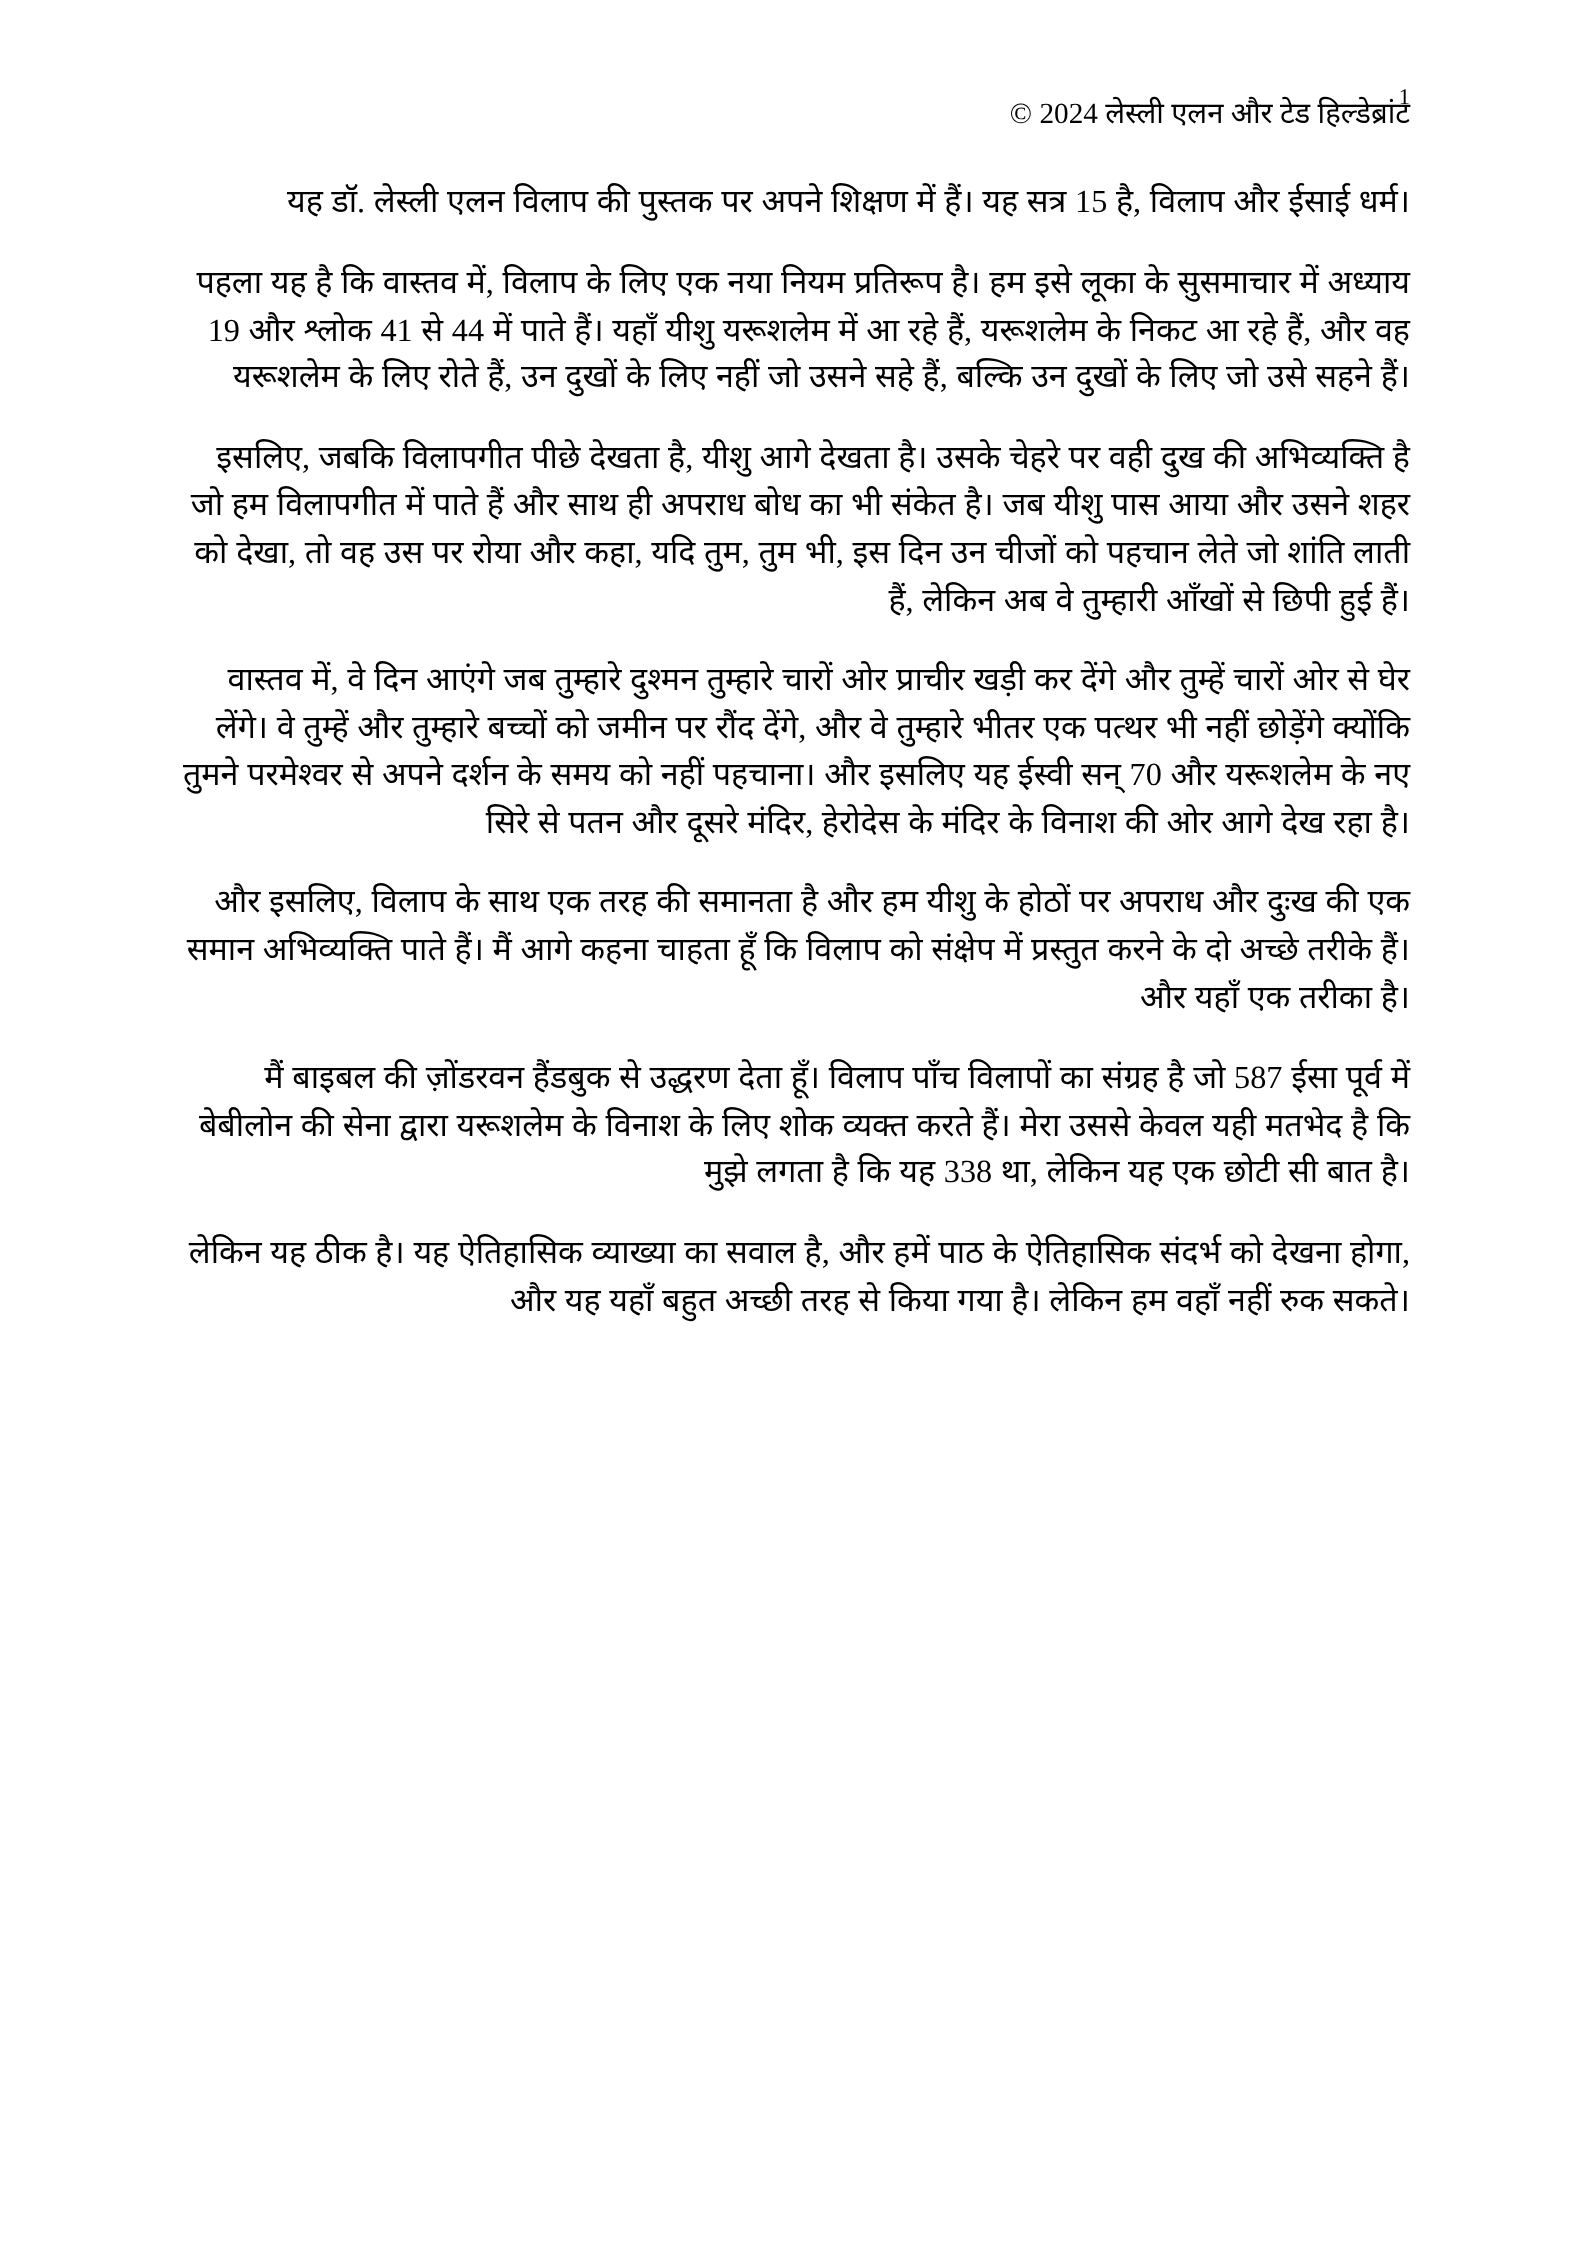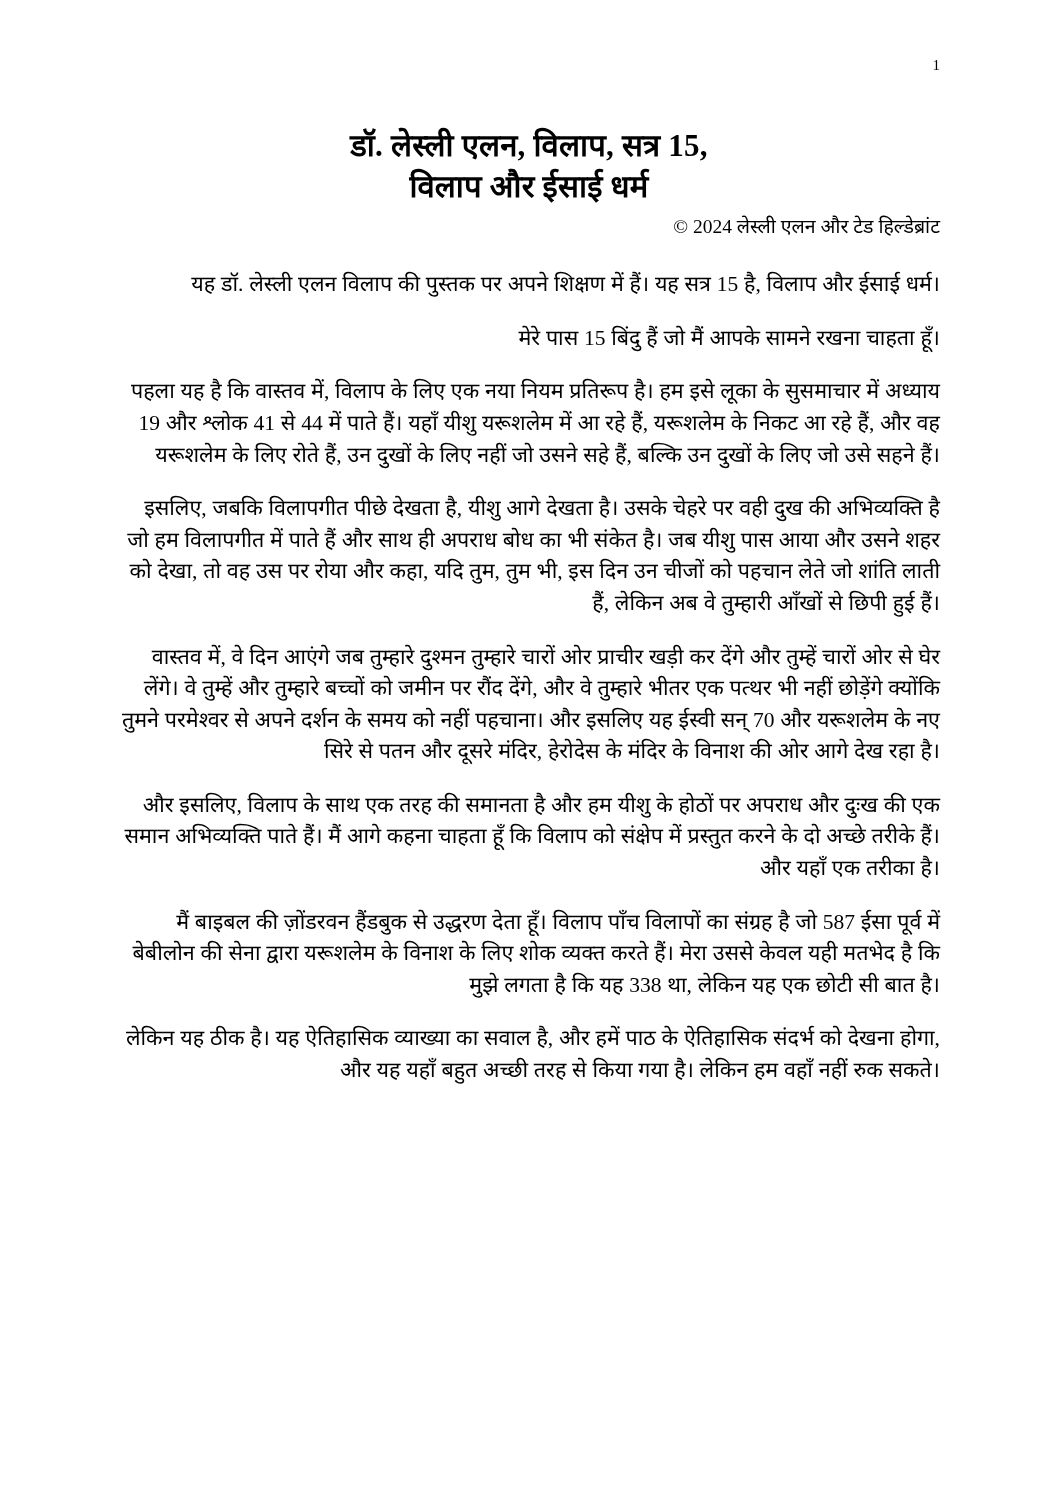--- a/index.html
+++ b/index.html
@@ -62,30 +62,25 @@
     margin-bottom: 0;
   }
 </style>
 </head>
 <body>
 
 <div class="page">
 
   <div class="page-number">1</div>
 
-  <h1 class="doc-title">
-    <span class="line">डॉ. लेस्ली एलन, विलाप, सत्र 15,</span>
-    <span class="line">विलाप और ईसाई धर्म</span>
-  </h1>
 
   <div class="copyright">© 2024 लेस्ली एलन और टेड हिल्डेब्रांट</div>
 
   <div class="body-copy">
     <p class="para">यह डॉ. लेस्ली एलन विलाप की पुस्तक पर अपने शिक्षण में हैं। यह सत्र 15 है, विलाप और ईसाई धर्म।</p>
-    <p class="para">मेरे पास 15 बिंदु हैं जो मैं आपके सामने रखना चाहता हूँ।</p>
     <p class="para">पहला यह है कि वास्तव में, विलाप के लिए एक नया नियम प्रतिरूप है। हम इसे लूका के सुसमाचार में अध्याय 19 और श्लोक 41 से 44 में पाते हैं। यहाँ यीशु यरूशलेम में आ रहे हैं, यरूशलेम के निकट आ रहे हैं, और वह यरूशलेम के लिए रोते हैं, उन दुखों के लिए नहीं जो उसने सहे हैं, बल्कि उन दुखों के लिए जो उसे सहने हैं।</p>
     <p class="para">इसलिए, जबकि विलापगीत पीछे देखता है, यीशु आगे देखता है। उसके चेहरे पर वही दुख की अभिव्यक्ति है जो हम विलापगीत में पाते हैं और साथ ही अपराध बोध का भी संकेत है। जब यीशु पास आया और उसने शहर को देखा, तो वह उस पर रोया और कहा, यदि तुम, तुम भी, इस दिन उन चीजों को पहचान लेते जो शांति लाती हैं, लेकिन अब वे तुम्हारी आँखों से छिपी हुई हैं।</p>
     <p class="para">वास्तव में, वे दिन आएंगे जब तुम्हारे दुश्मन तुम्हारे चारों ओर प्राचीर खड़ी कर देंगे और तुम्हें चारों ओर से घेर लेंगे। वे तुम्हें और तुम्हारे बच्चों को जमीन पर रौंद देंगे, और वे तुम्हारे भीतर एक पत्थर भी नहीं छोड़ेंगे क्योंकि तुमने परमेश्वर से अपने दर्शन के समय को नहीं पहचाना। और इसलिए यह ईस्वी सन् 70 और यरूशलेम के नए सिरे से पतन और दूसरे मंदिर, हेरोदेस के मंदिर के विनाश की ओर आगे देख रहा है।</p>
     <p class="para">और इसलिए, विलाप के साथ एक तरह की समानता है और हम यीशु के होठों पर अपराध और दुःख की एक समान अभिव्यक्ति पाते हैं। मैं आगे कहना चाहता हूँ कि विलाप को संक्षेप में प्रस्तुत करने के दो अच्छे तरीके हैं। और यहाँ एक तरीका है।</p>
     <p class="para">मैं बाइबल की ज़ोंडरवन हैंडबुक से उद्धरण देता हूँ। विलाप पाँच विलापों का संग्रह है जो 587 ईसा पूर्व में बेबीलोन की सेना द्वारा यरूशलेम के विनाश के लिए शोक व्यक्त करते हैं। मेरा उससे केवल यही मतभेद है कि मुझे लगता है कि यह 338 था, लेकिन यह एक छोटी सी बात है।</p>
     <p class="para">लेकिन यह ठीक है। यह ऐतिहासिक व्याख्या का सवाल है, और हमें पाठ के ऐतिहासिक संदर्भ को देखना होगा, और यह यहाँ बहुत अच्छी तरह से किया गया है। लेकिन हम वहाँ नहीं रुक सकते।</p>
   </div>
 
 </div>
 

